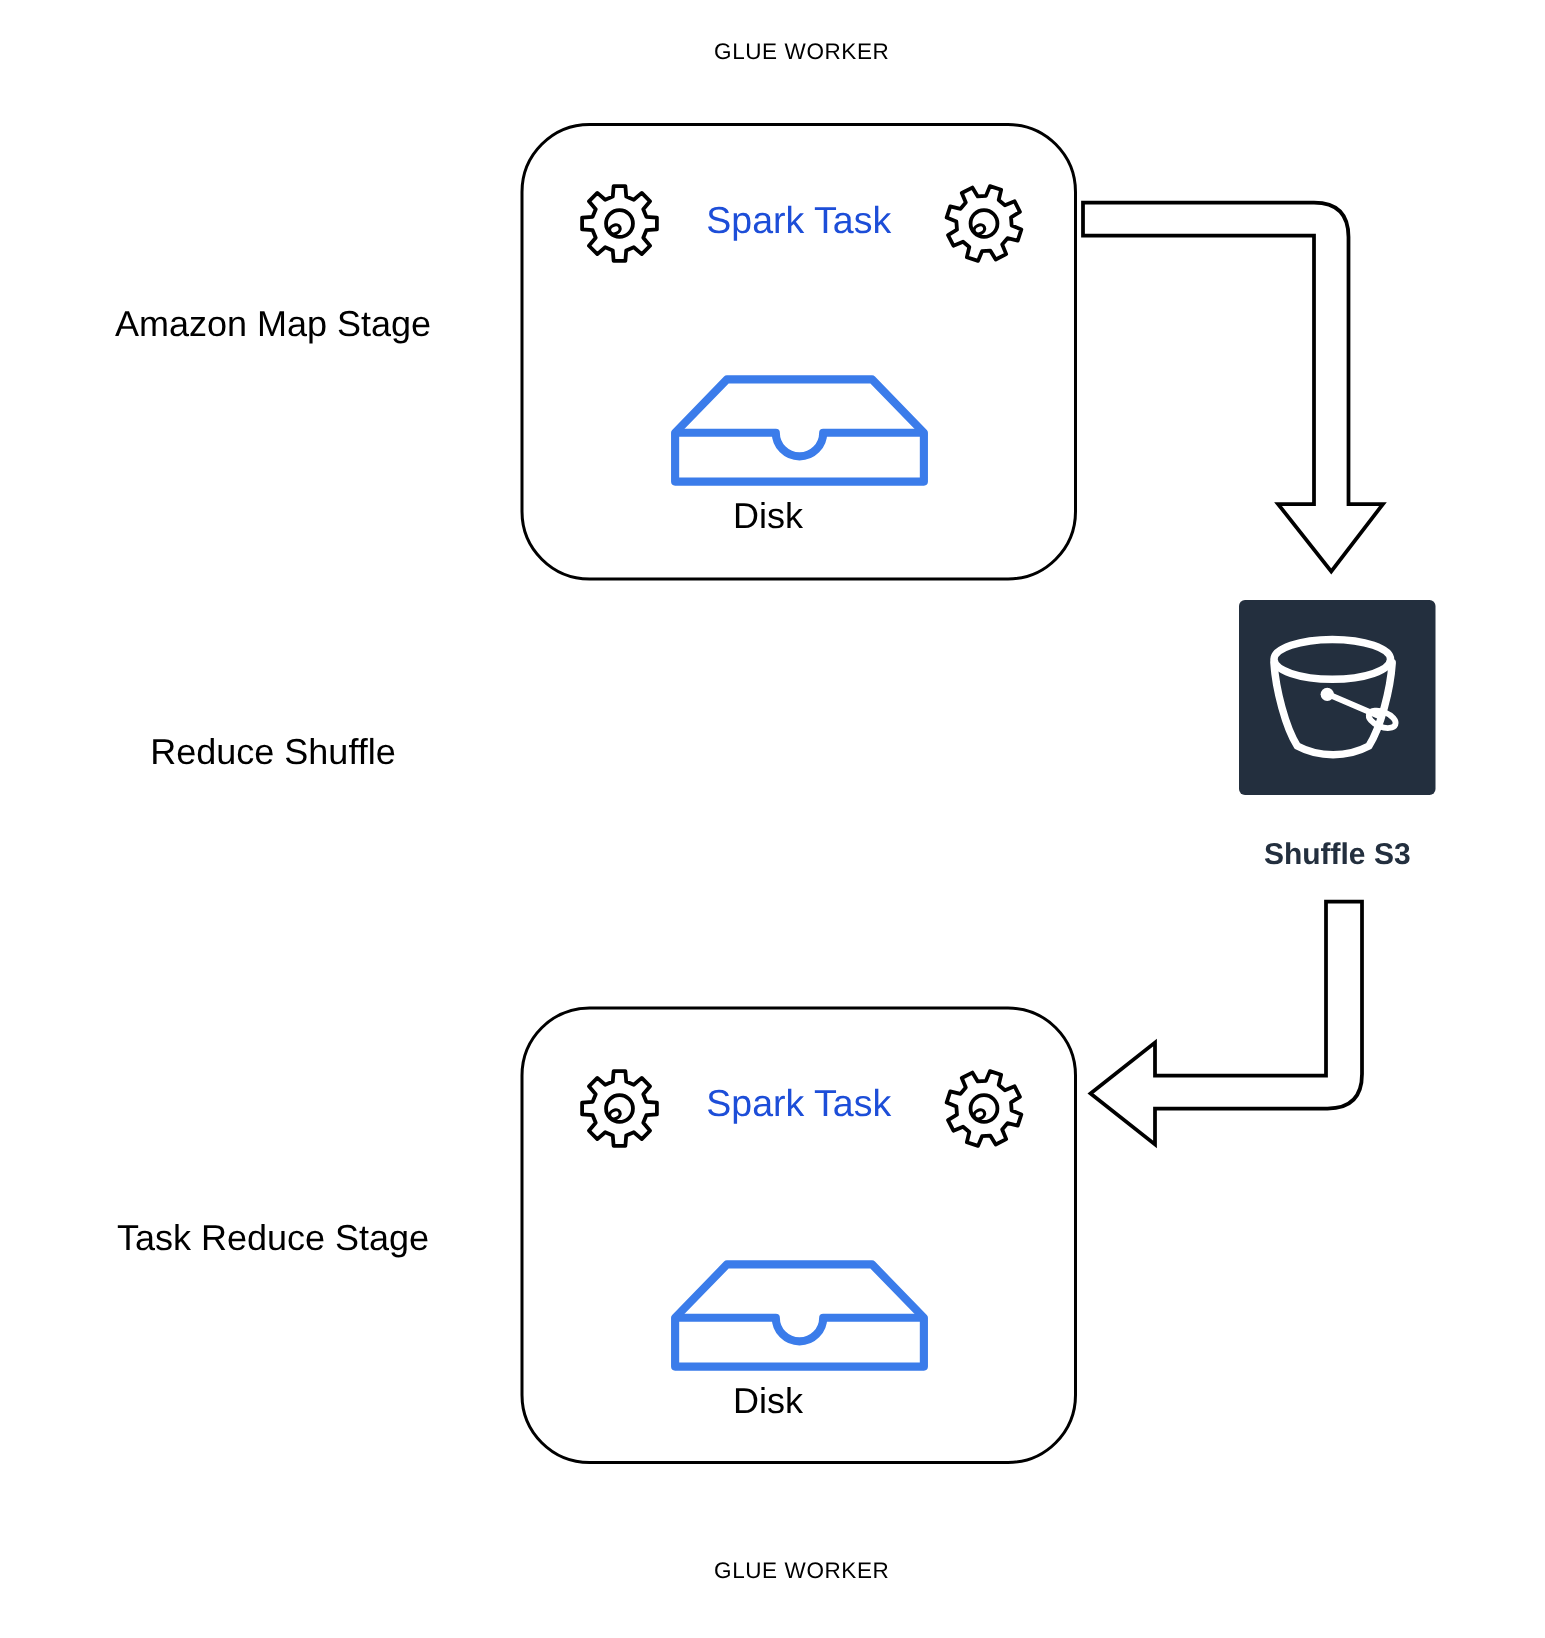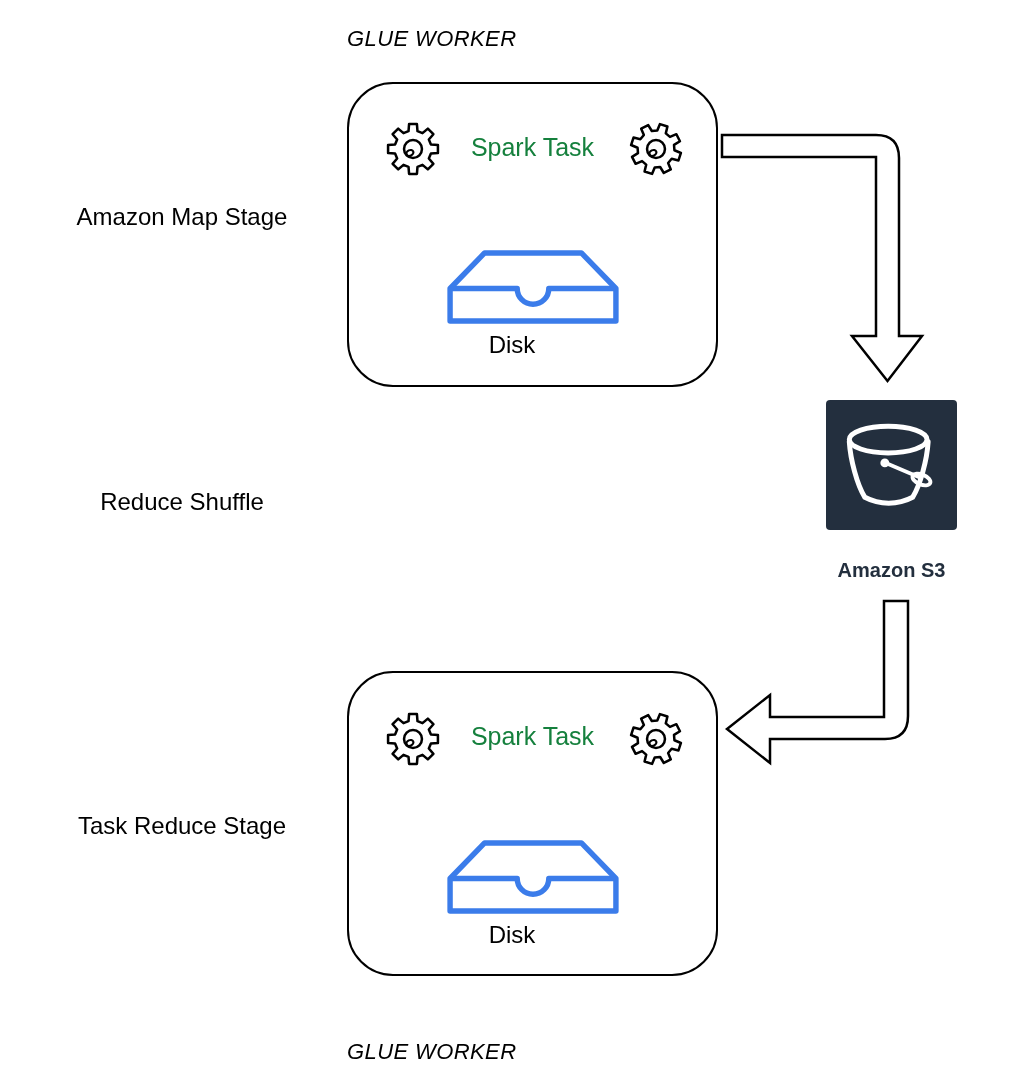--- a/index.html
+++ b/index.html
@@ -13,26 +13,25 @@
     position: relative;
     width: 1030px;
     height: 1092px;
     background: #ffffff;
     overflow: hidden;
   }
   .abs { position: absolute; }
 
   .glue-title {
     width: 375px;
-    text-align: left;
-    font-size: 22px;
+    text-align: center;
+    font-size: 15px;
     font-weight: 500;
     letter-spacing: 0.4px;
     color: #000000;
-    font-style: italic;
   }
 
   .worker-box {
     left: 347px;
     width: 371px;
     height: 305px;
     border: 2px solid #000000;
     border-radius: 46px;
     background: #ffffff;
     box-sizing: border-box;
@@ -45,21 +44,21 @@
     font-size: 24px;
     color: #000000;
     white-space: nowrap;
   }
 
   .task-label {
     left: 347px;
     width: 371px;
     text-align: center;
     font-size: 25px;
-    color: #15803d;
+    color: #1d4ed8;
   }
 
   .disk-label {
     left: 347px;
     width: 330px;
     text-align: center;
     font-size: 24px;
     color: #000000;
   }
 
@@ -138,21 +137,21 @@
   <div class="abs s3-tile">
     <svg width="111" height="112" viewBox="0 0 100 100">
       <ellipse cx="47" cy="28" rx="35" ry="12" fill="none" stroke="#ffffff" stroke-width="4.5"></ellipse>
       <path d="M12,30 C13,46 19,69 26,80 C39,87 56,87 69,80 C76,69 82,46 83,30" fill="none" stroke="#ffffff" stroke-width="4.5" stroke-linecap="round"></path>
       <circle cx="44" cy="49" r="4" fill="#ffffff"></circle>
       <path d="M47,50 L75,62" fill="none" stroke="#ffffff" stroke-width="3.5" stroke-linecap="round"></path>
       <ellipse cx="77" cy="64" rx="8.5" ry="4.5" transform="rotate(22 77 64)" fill="none" stroke="#ffffff" stroke-width="3.5"></ellipse>
     </svg>
   </div>
 
-  <div class="abs s3-label">Amazon S3</div>
+  <div class="abs s3-label">Shuffle S3</div>
 
   <div class="abs worker-box" style="top:671px;"></div>
 
   <svg class="abs gear" style="left:385px; top:709px;" viewBox="0 0 100 100">
     <path d="M82,42 L94.5,43 L94.5,57 L82,58 L78.3,67 L86.4,76.5 L76.5,86.4 L67,78.3 L58,82 L57,94.5 L43,94.5 L42,82 L33,78.3 L23.6,86.4 L13.6,76.5 L21.7,67 L18,58 L5.5,57 L5.5,43 L18,42 L21.7,33 L13.6,23.6 L23.6,13.6 L33,21.7 L42,18 L43,5.5 L57,5.5 L58,18 L67,21.7 L76.5,13.6 L86.4,23.6 L78.3,33 Z" fill="#ffffff" stroke="#000000" stroke-width="4.5" stroke-linejoin="round"></path>
     <circle cx="50" cy="50" r="16" fill="#ffffff" stroke="#000000" stroke-width="4.5"></circle>
     <ellipse cx="44.5" cy="57" rx="6.5" ry="5" transform="rotate(-25 44.5 57)" fill="none" stroke="#000000" stroke-width="3.8"></ellipse>
   </svg>
 
   <div class="abs task-label" style="top:722px;">Spark Task</div>

